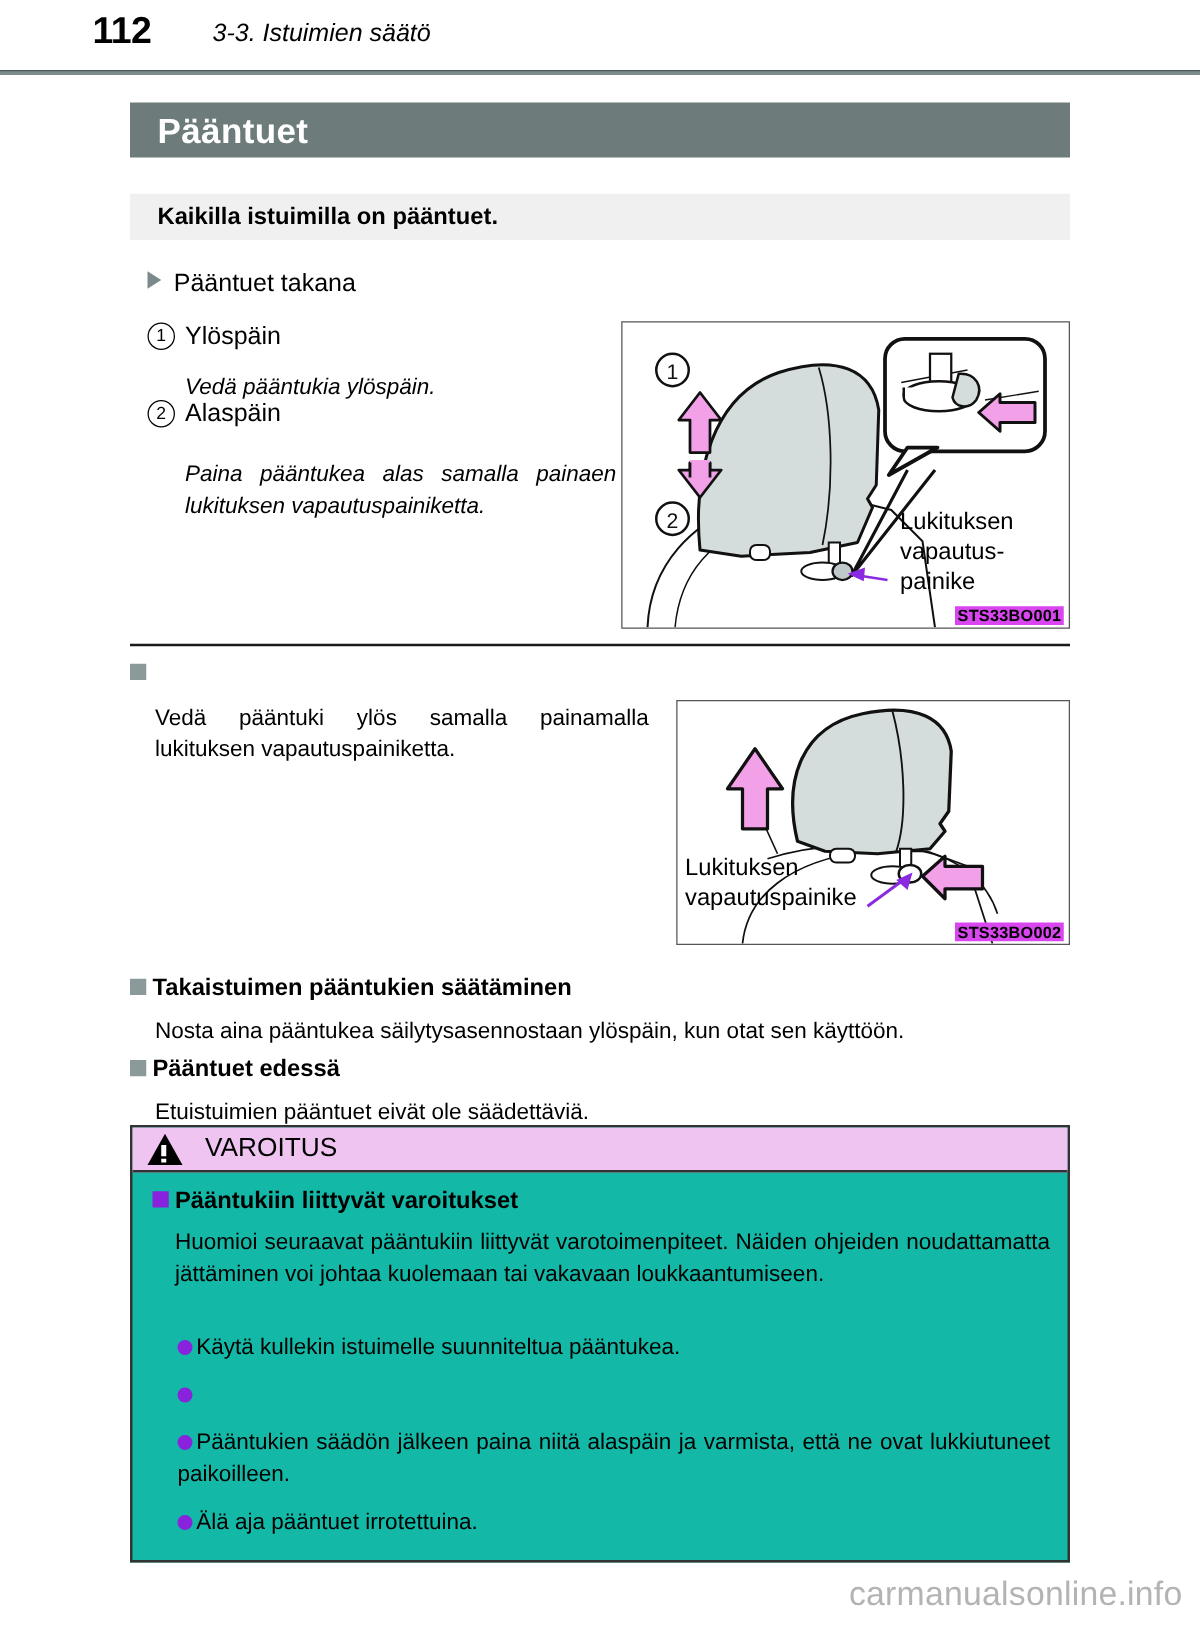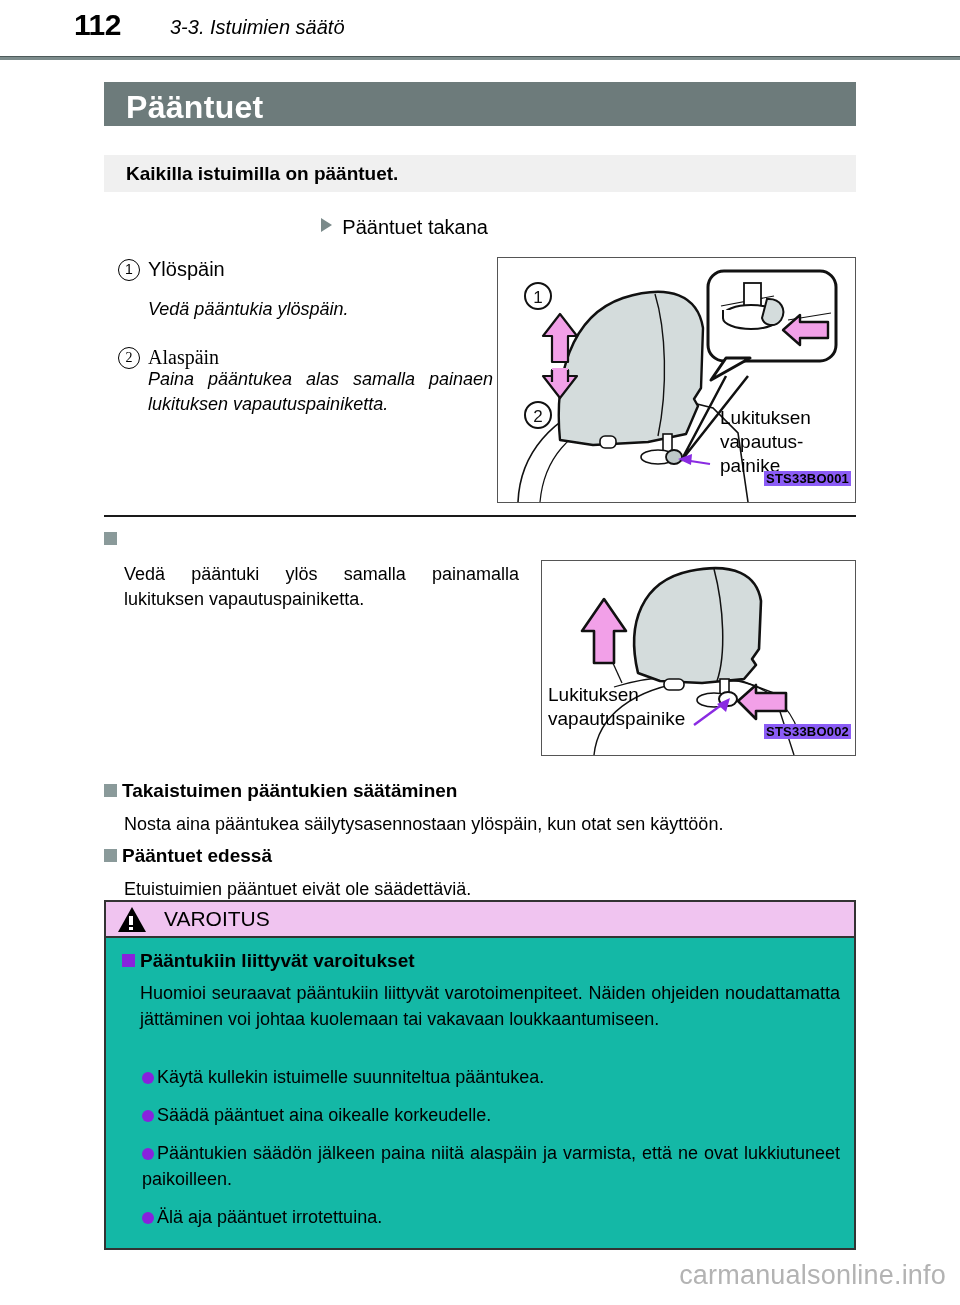--- a/index.html
+++ b/index.html
@@ -58,21 +58,21 @@
     left: 104px;
     top: 82px;
     width: 752px;
     height: 44px;
     background: #6d7b7b;
   }
   .title-bar-text {
     position: absolute;
     left: 22px;
     top: 7px;
-    font-size: 32px;
+    font-size: 28px;
     font-weight: bold;
     color: #ffffff;
     letter-spacing: 0.3px;
   }
 
   
   .subtitle-band {
     position: absolute;
     left: 104px;
     top: 155px;
@@ -87,21 +87,20 @@
     font-size: 19px;
     font-weight: bold;
   }
 
   
   .triangle-row {
     position: absolute;
     left: 118px;
     top: 216px;
     width: 370px;
-    text-align: right;
   }
   .tri-icon {
     display: inline-block;
     width: 0;
     height: 0;
     border-top: 7px solid transparent;
     border-bottom: 7px solid transparent;
     border-left: 11px solid #7a8a8a;
     vertical-align: 2px;
     margin-right: 10px;
@@ -177,25 +176,25 @@
   .figure {
     position: absolute;
     border: 1.5px solid #555;
     background: #ffffff;
     box-sizing: border-box;
     overflow: hidden;
   }
   .fig-code {
     position: absolute;
     right: 4px;
-    bottom: 16px;
+    bottom: 2px;
     font-size: 13px;
     font-weight: bold;
     letter-spacing: 0.2px;
-    background: #8b5cf6;
+    background: #d946ef;
     padding: 0 2px;
   }
   .fig-label {
     position: absolute;
     font-size: 19px;
     line-height: 24px;
     background: transparent;
   }
 
   
@@ -324,21 +323,21 @@
 
 <div class="triangle-row">
   <span class="tri-icon"></span><span class="tri-label">Pääntuet takana</span>
 </div>
 
 <div class="num-row" style="top:258px;">
   <span class="num-circle">1</span><span class="num-label">Ylöspäin</span>
 </div>
 <div class="para nojust" style="top:297px;">Vedä pääntukia ylöspäin.</div>
 
-<div class="num-row" style="top:346px;font-family:Liberation Serif, serif;">
+<div class="num-row" style="top:320px;">
   <span class="num-circle">2</span><span class="num-label">Alaspäin</span>
 </div>
 <div class="para" style="top:367px;">Paina pääntukea alas samalla painaen lukituksen vapautuspainiketta.</div>
 
 <div class="figure" style="left:497px; top:257px; width:359px; height:246px;">
   <svg width="357" height="244" viewBox="0 0 357 244">
 
     <path d="M20 244 C22 195 55 158 105 143 L175 140 L215 150 L240 175 L250 244" fill="none" stroke="#111" stroke-width="1.6"></path>
     <path d="M42 244 C46 200 72 172 112 160" fill="none" stroke="#111" stroke-width="1.2"></path>
 
@@ -447,21 +446,21 @@
     <span class="sq-purple"></span><span>Pääntukiin liittyvät varoitukset</span>
   </div>
 
   <div class="warn-para">Huomioi seuraavat pääntukiin liittyvät varotoimenpiteet. Näiden ohjeiden noudattamatta jättäminen voi johtaa kuolemaan tai vakavaan loukkaantumiseen.</div>
 
   <div class="bullet-item" style="top:162px;">
     <span class="dot-purple"></span><span class="bullet-text">Käytä kullekin istuimelle suunniteltua pääntukea.</span>
   </div>
 
   <div class="bullet-item" style="top:200px;">
-    <span class="dot-purple"></span><span class="bullet-text">Säädä pääntuet aina oikealle korkeudelle.</span>
+    <span class="dot-purple"></span>
   </div>
 
   <div class="bullet-item" style="top:238px;">
     <span class="dot-purple"></span><span class="bullet-text">Pääntukien säädön jälkeen paina niitä alaspäin ja varmista, että ne ovat lukkiutuneet paikoilleen.</span>
   </div>
 
   <div class="bullet-item" style="top:302px;">
     <span class="dot-purple"></span><span class="bullet-text">Älä aja pääntuet irrotettuina.</span>
   </div>
 </div>

